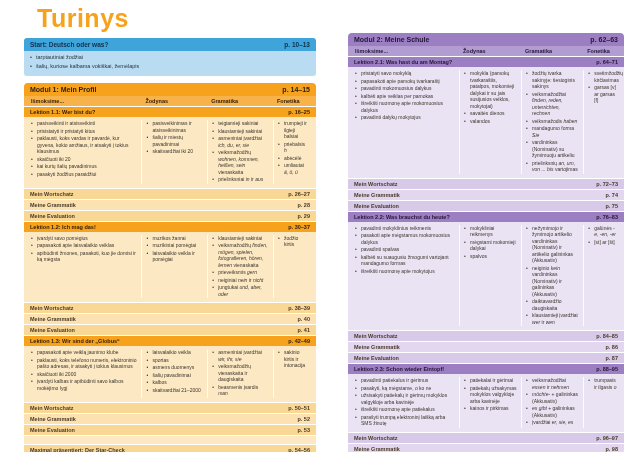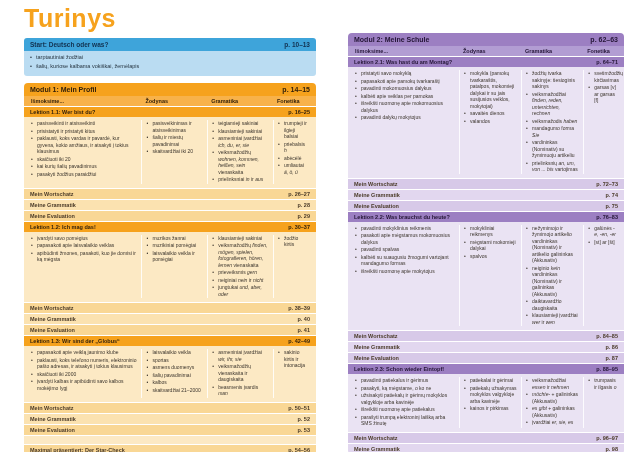--- a/index.html
+++ b/index.html
@@ -2,21 +2,21 @@
 <html><head>
 <meta charset="utf-8">
 <style>
   html,body{margin:0;padding:0;background:#ffffff;}
   body{font-family:"Liberation Sans", sans-serif;}
   .canvas{position:relative;width:640px;height:452px;background:#ffffff;overflow:hidden;}
   .page{position:absolute;}
   .page.left{left:24px;top:6px;width:292px;}
   .page.right{left:348px;top:33px;width:276px;}
 
-  .toc-title{font-size:25px;font-weight:bold;color:#F6A21D;letter-spacing:0.5px;margin:0 0 7px 0;line-height:1;}
+  .toc-title{font-size:25px;font-weight:bold;color:#F6A21D;letter-spacing:0.5px;margin:0 0 7px 13px;line-height:1;}
 
   
   .start-bar{display:flex;justify-content:space-between;align-items:center;background:#3EA4DA;border-radius:3px 3px 0 0;padding:3px 6px;font-size:6.5px;font-weight:bold;color:#12314F;}
   .start-body{background:#BADCF2;border-radius:0 0 3px 3px;padding:3px 6px 5px 6px;font-size:5.5px;color:#273642;margin-bottom:7px;}
 
   
   .module{border-radius:4px;overflow:hidden;font-size:5px;color:#3D362E;}
   .mod-header{display:flex;justify-content:space-between;align-items:center;background:var(--hdr);padding:3px 6px;font-size:7px;font-weight:bold;color:var(--htxt);}
   .cols-header{display:flex;background:var(--sub);padding:2px 3px;font-size:5.5px;font-weight:bold;color:var(--htxt);}
   .lek-header{display:flex;justify-content:space-between;align-items:center;background:var(--hdr);border-top:1px solid #fff;padding:2px 6px;font-size:5.5px;font-weight:bold;color:var(--htxt);}

